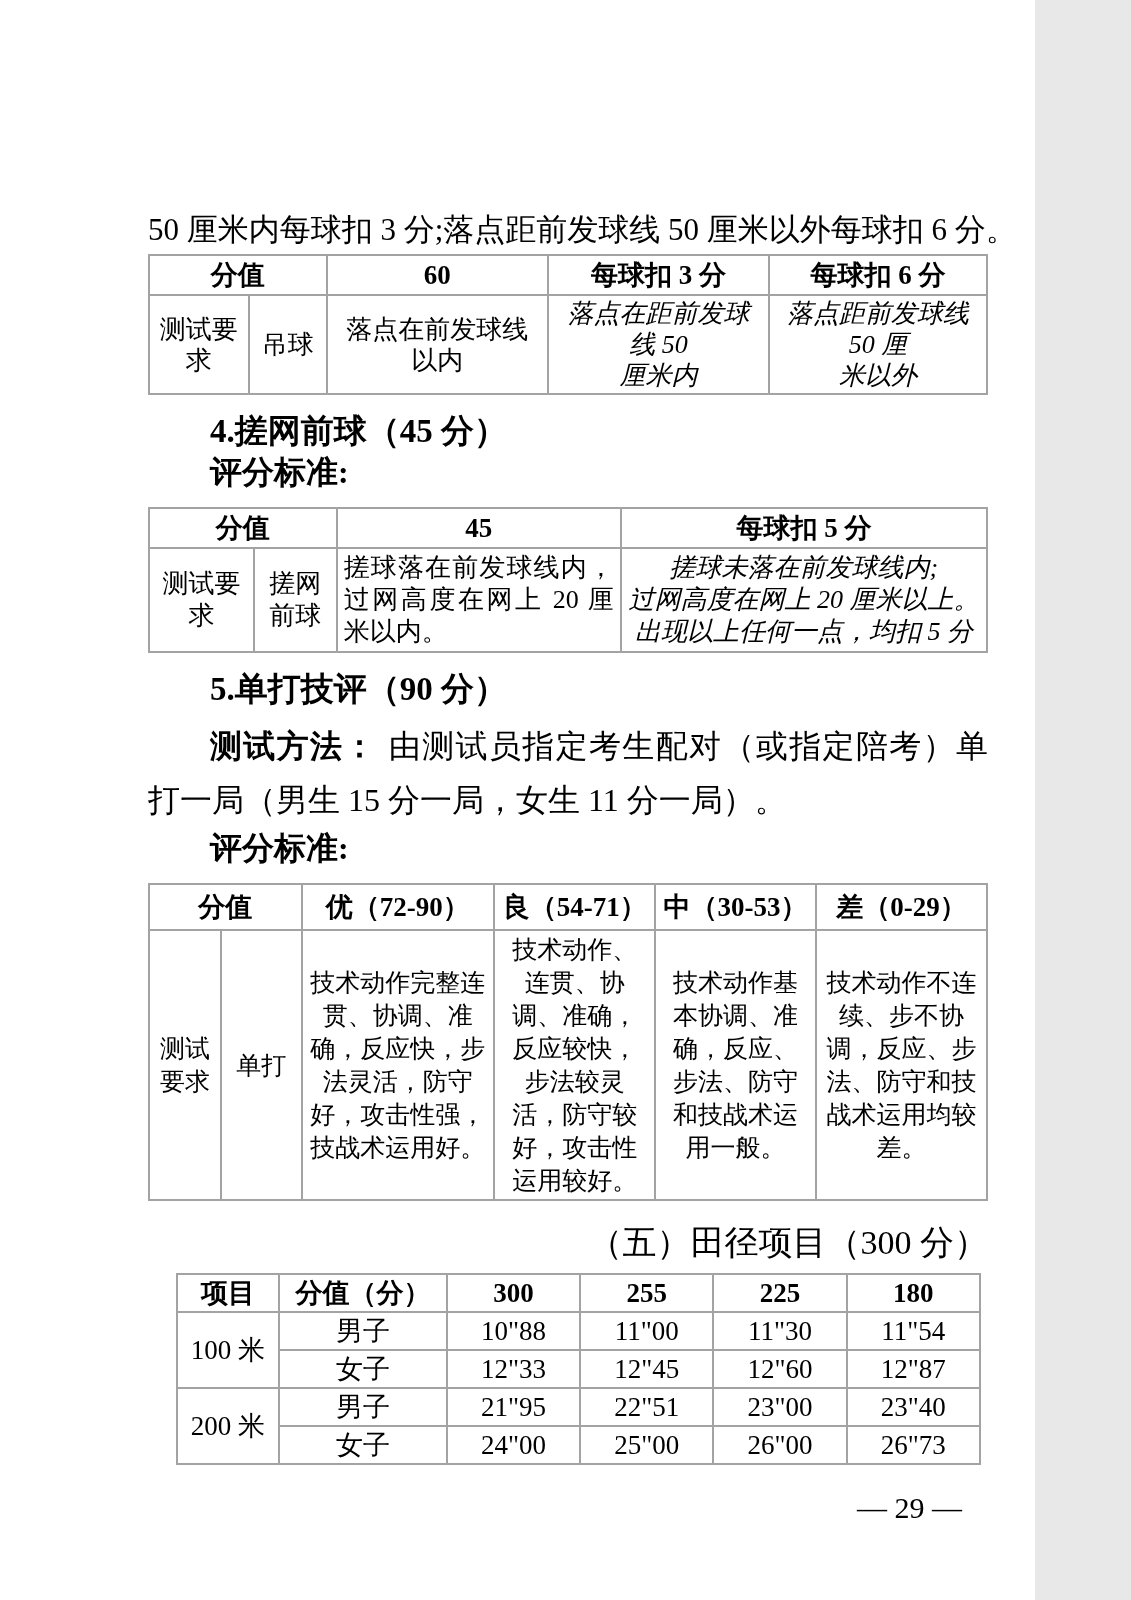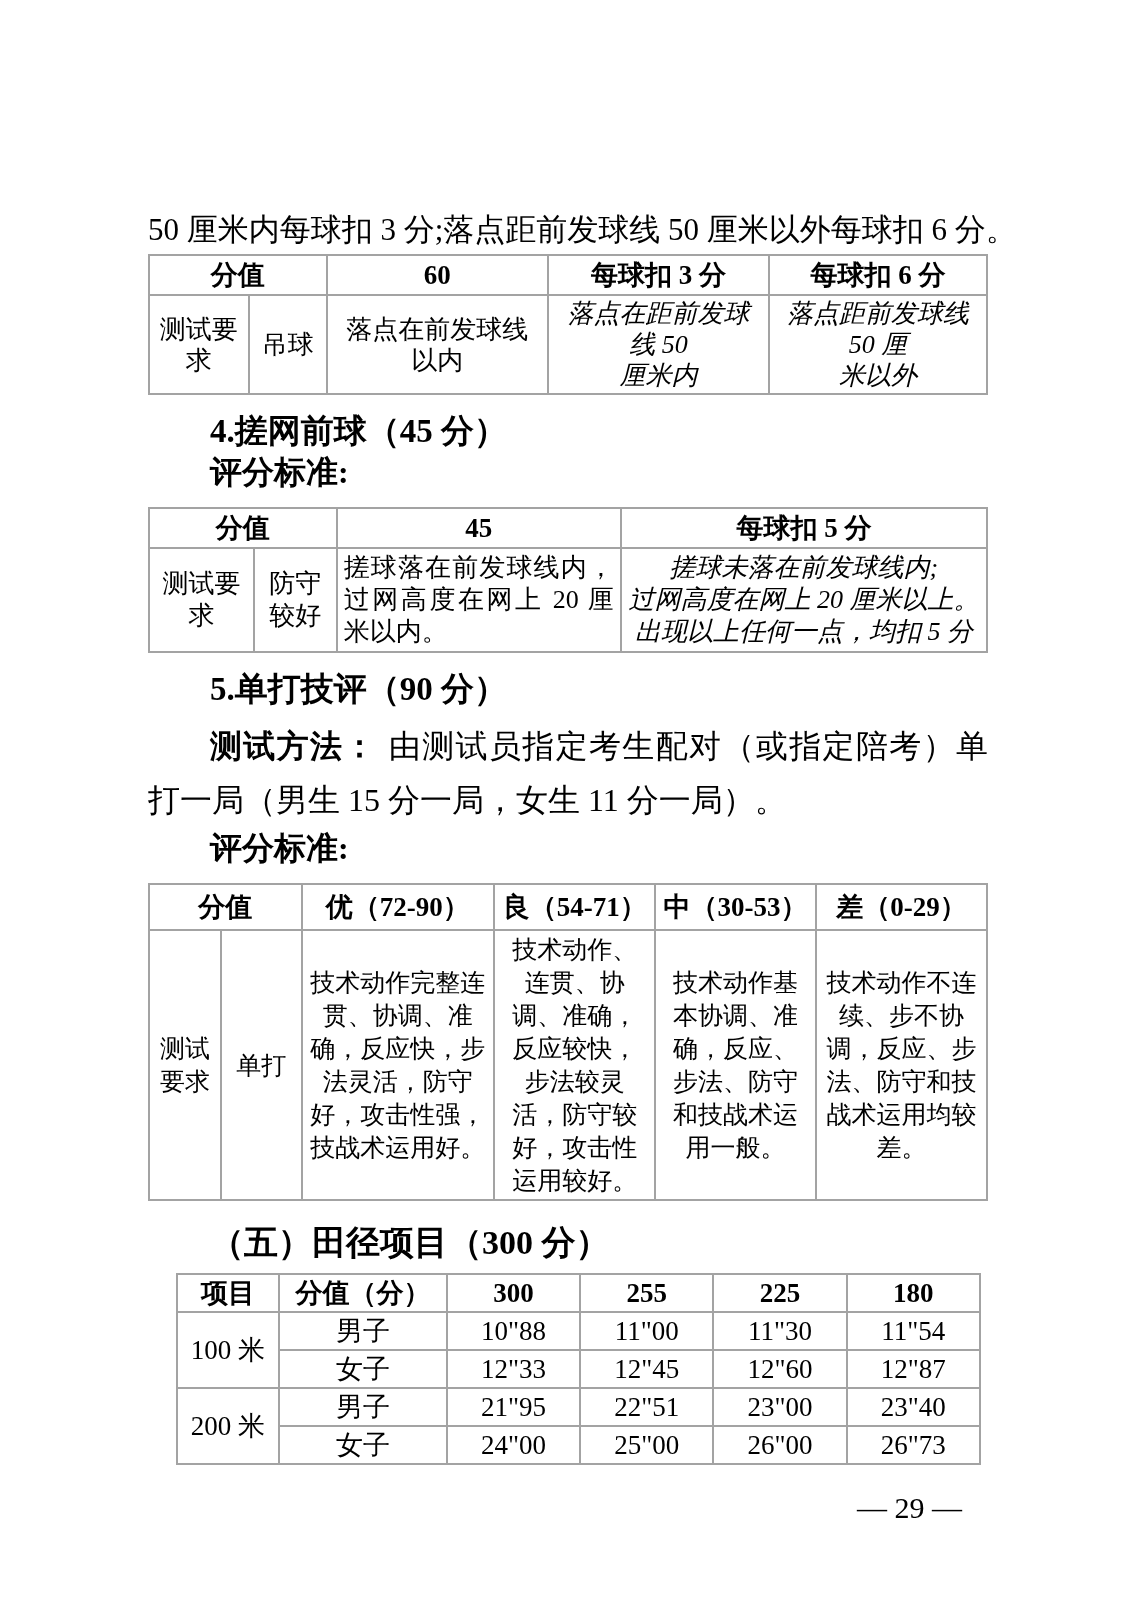--- a/index.html
+++ b/index.html
@@ -1,18 +1,18 @@
 <!DOCTYPE html>
 <html lang="zh"><head>
 <meta charset="utf-8">
 <style>
   html,body{margin:0;padding:0;background:#e8e8e8;}
   .page{
     position:relative;
-    width:1131px;height:1600px;
+    width:1035px;height:1600px;
     background:#ffffff;
     font-family:"Liberation Serif","DejaVu Serif",serif;
     color:#000;
     overflow:hidden;
   }
   .content{
     position:absolute;
     left:148px;top:0;
     width:840px;
   }
@@ -44,21 +44,22 @@
     padding-left:62px;
     font-size:32px;
     line-height:38px;
     font-weight:bold;
   }
   .h-big{
     margin:22px 0 0 0;
     padding-left:62px;
     font-size:34px;
     line-height:40px;
-    font-weight:bold;
+    font-weight:normal;
+    text-align:right;
   }
   
   table{
     border-collapse:collapse;
     table-layout:fixed;
     width:100%;
   }
   td{
     border:2px solid #a3a3a3;
     text-align:center;
@@ -138,21 +139,21 @@
           <col style="width:43.7%">
       </colgroup>
       <tbody>
         <tr class="hdr">
           <td colspan="2">分值</td>
           <td>45</td>
           <td>每球扣 5 分</td>
         </tr>
         <tr class="bdy">
           <td>测试要求</td>
-          <td>防守较好</td>
+          <td>搓网前球</td>
           <td class="just">搓球落在前发球线内，过网高度在网上 20 厘米以内。</td>
           <td class="pre">搓球未落在前发球线内;
 过网高度在网上 20 厘米以上。
 出现以上任何一点，均扣 5 分</td>
         </tr>
       </tbody>
     </table>
 
     <h3 class="h-section">5.单打技评（90 分）</h3>
     <p class="para"><span class="mlabel">测试方法：</span><span>由测试员指定考生配对（或指定陪考）单打一局（男生 15 分一局，女生 11 分一局）。</span></p>

